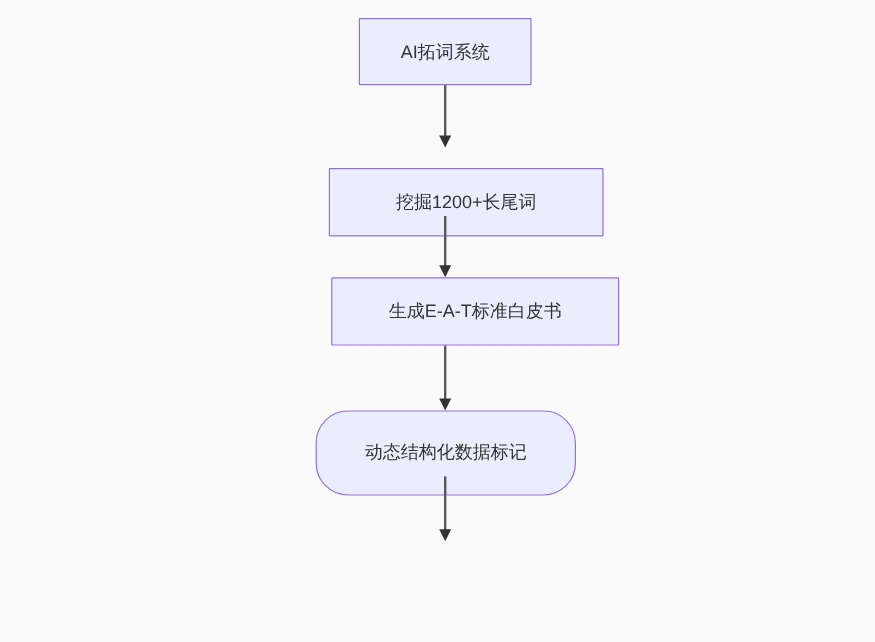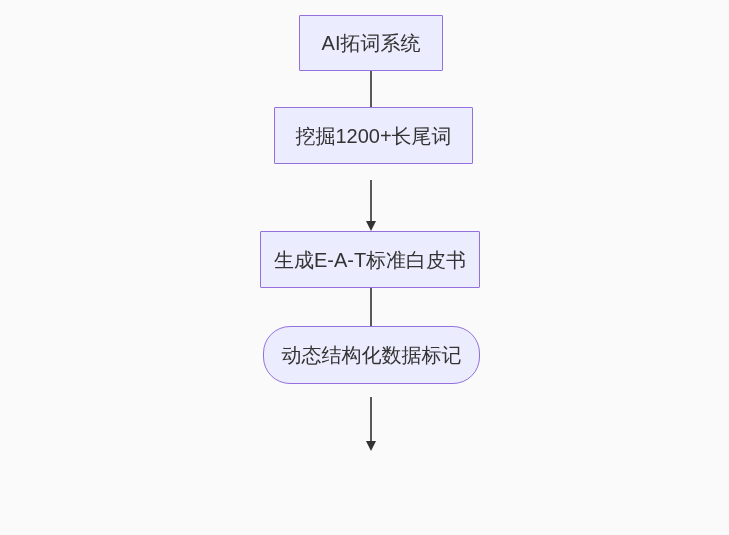--- a/index.html
+++ b/index.html
@@ -18,29 +18,29 @@
   .node {
     position: absolute;
     box-sizing: border-box;
     display: flex;
     align-items: center;
     justify-content: center;
     background: var(--node-fill, #ECECFF);
     border: 1.5px solid var(--node-border, rgba(147,112,219,.8));
     border-radius: 1px;
     color: var(--text, #333333);
-    font-size: 20px;
+    font-size: 15px;
     line-height: 1;
     white-space: nowrap;
     text-align: center;
   }
   .node1 { left: 299px; top: 15px;  width: 144px; height: 56px; }
-  .node2 { left: 274px; top: 107px; width: 199px; height: 57px; }
-  .node3 { left: 260px; top: 231px; width: 220px; height: 57px; }
-  .node4 { left: 263px; top: 326px; width: 217px; height: 58px; border-radius: 27px; }
+  .node2 { left: 274px; top: 140px; width: 229px; height: 57px; }
+  .node3 { left: 276px; top: 231px; width: 240px; height: 57px; }
+  .node4 { left: 263px; top: 342px; width: 217px; height: 71px; border-radius: 27px; }
   .node5 { left: 253px; top: 451px; width: 235px; height: 55px; }
 
   .arrow {
     position: absolute;
     left: 361px;          
     width: 20px;
   }
   .arrow1 { top: 71px;  height: 52px; }
   .arrow2 { top: 180px; height: 51px; }
   .arrow3 { top: 288px; height: 54px; }

